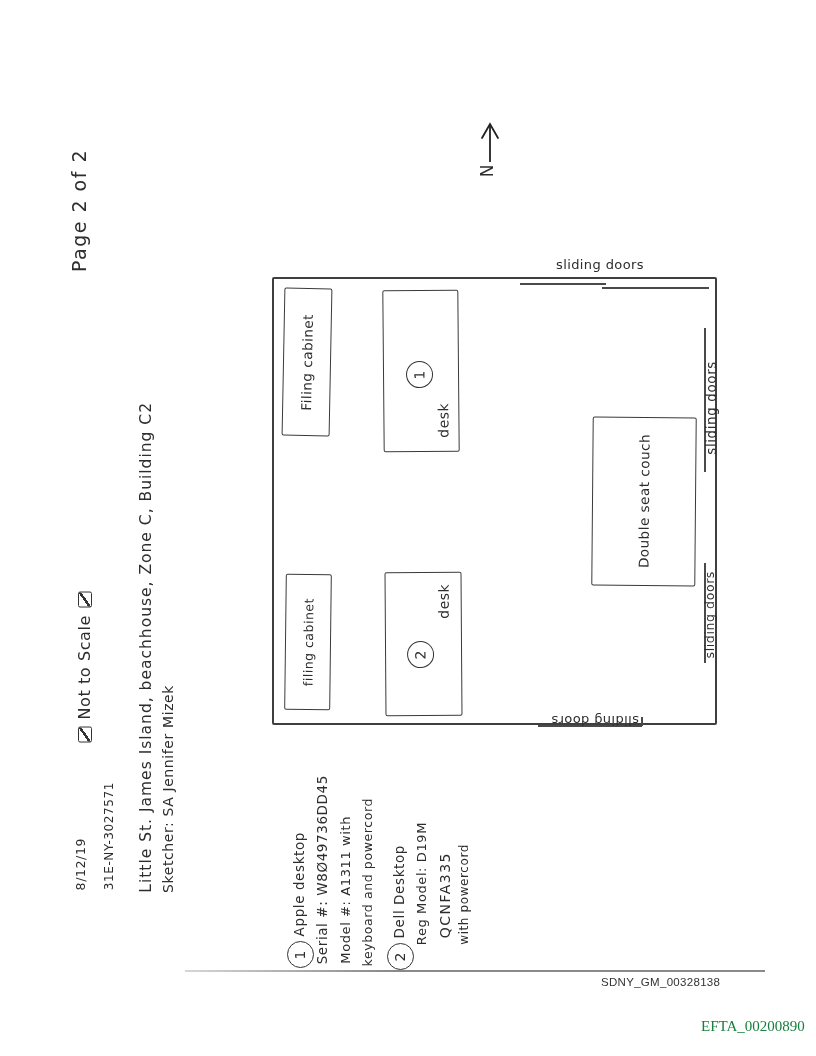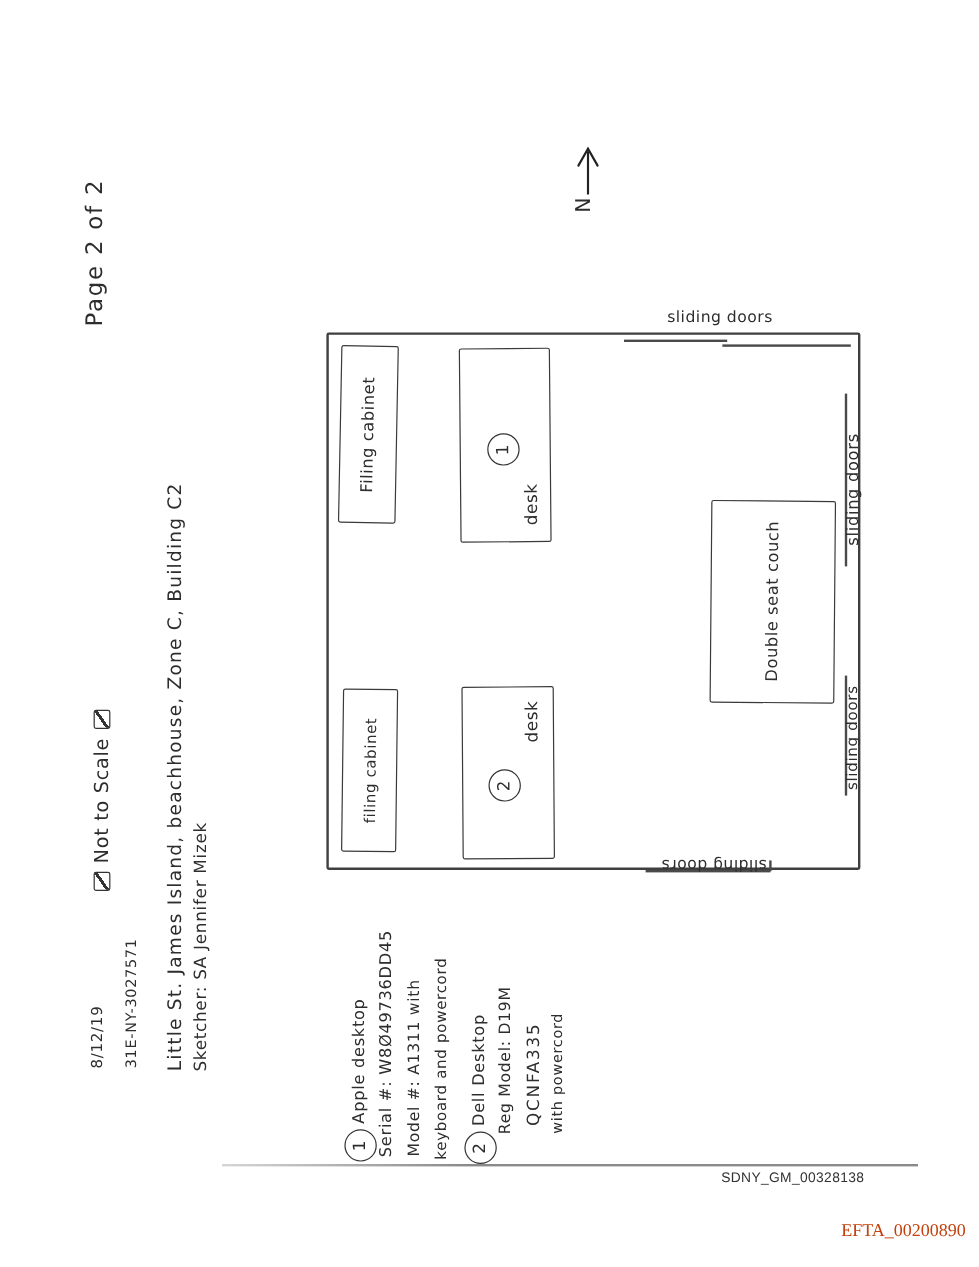--- a/index.html
+++ b/index.html
@@ -28,21 +28,21 @@
             background:linear-gradient(55deg,transparent 44%,#333 44%,#333 58%,transparent 58%);
             margin:7px 0;}
   .compass{position:absolute;left:469px;top:120px;width:40px;height:66px;}
   .compass svg{position:absolute;left:6px;top:0;}
   .compass .nlabel{position:absolute;left:8px;top:44px;font-size:17px;}
   .scanline{position:absolute;left:185px;top:970px;width:580px;height:2px;
             background:linear-gradient(to right,#d6d6d6,#8a8a8a 35%,#8a8a8a);}
   .bates-sans{position:absolute;left:601px;top:976px;font-family:"Liberation Sans",sans-serif;
               font-size:11.5px;color:#333;letter-spacing:0.3px;}
   .bates-serif{position:absolute;left:701px;top:1018px;font-family:"Liberation Serif",serif;
-               font-size:15px;color:#c2410c;}
+               font-size:15px;color:#15803d;}
   
   .c-date{left:73px;bottom:166px;font-size:12.5px;}
   .c-case{left:102px;bottom:166px;font-size:12px;}
   .c-loc{left:137px;bottom:163px;font-size:15.5px;letter-spacing:1px;}
   .c-sketcher{left:160px;bottom:163px;font-size:14px;}
   .c-nts{left:75px;bottom:306px;font-size:16px;}
   .c-page{left:68px;bottom:784px;font-size:19px;letter-spacing:1.5px;}
   
   .j1{transform:rotate(1.1deg);} .j2{transform:rotate(-0.5deg);}
   .j3{transform:rotate(0.7deg);} .j4{transform:rotate(-0.4deg);} .j5{transform:rotate(0.5deg);}

